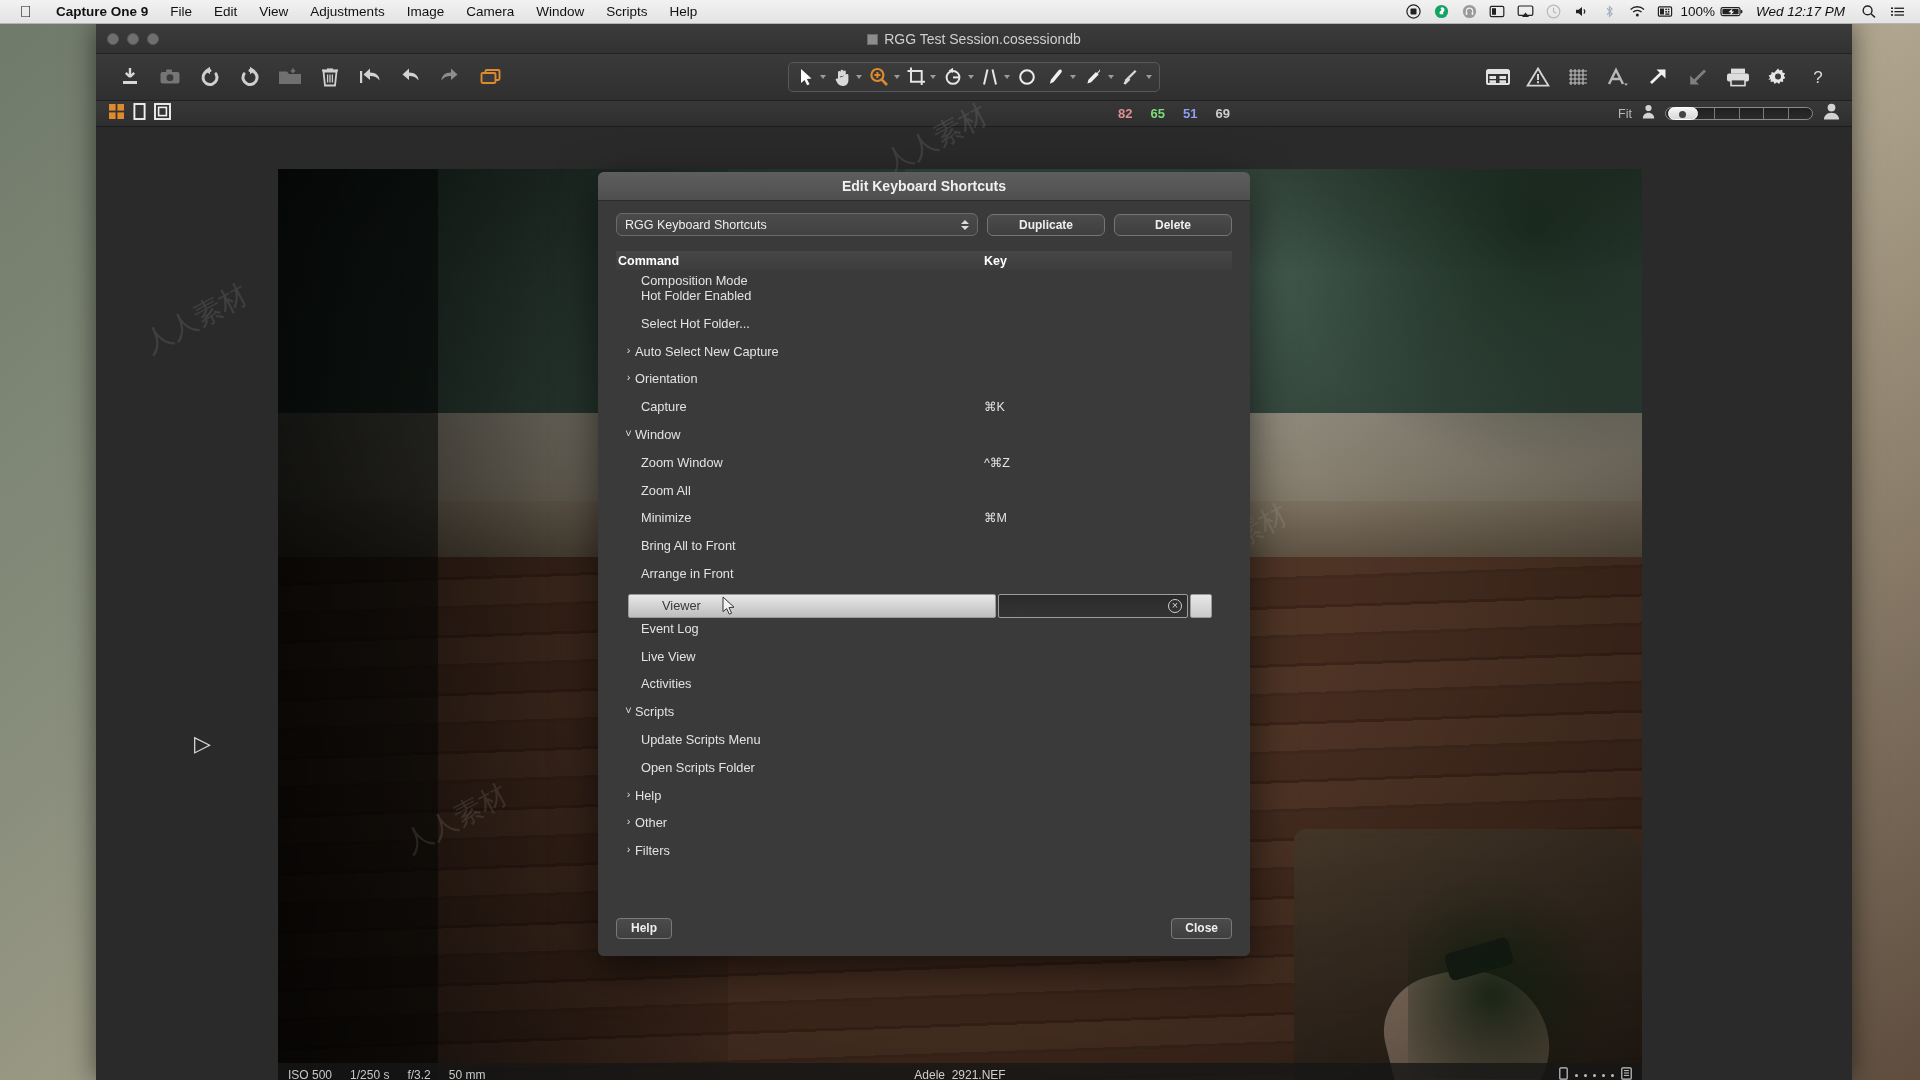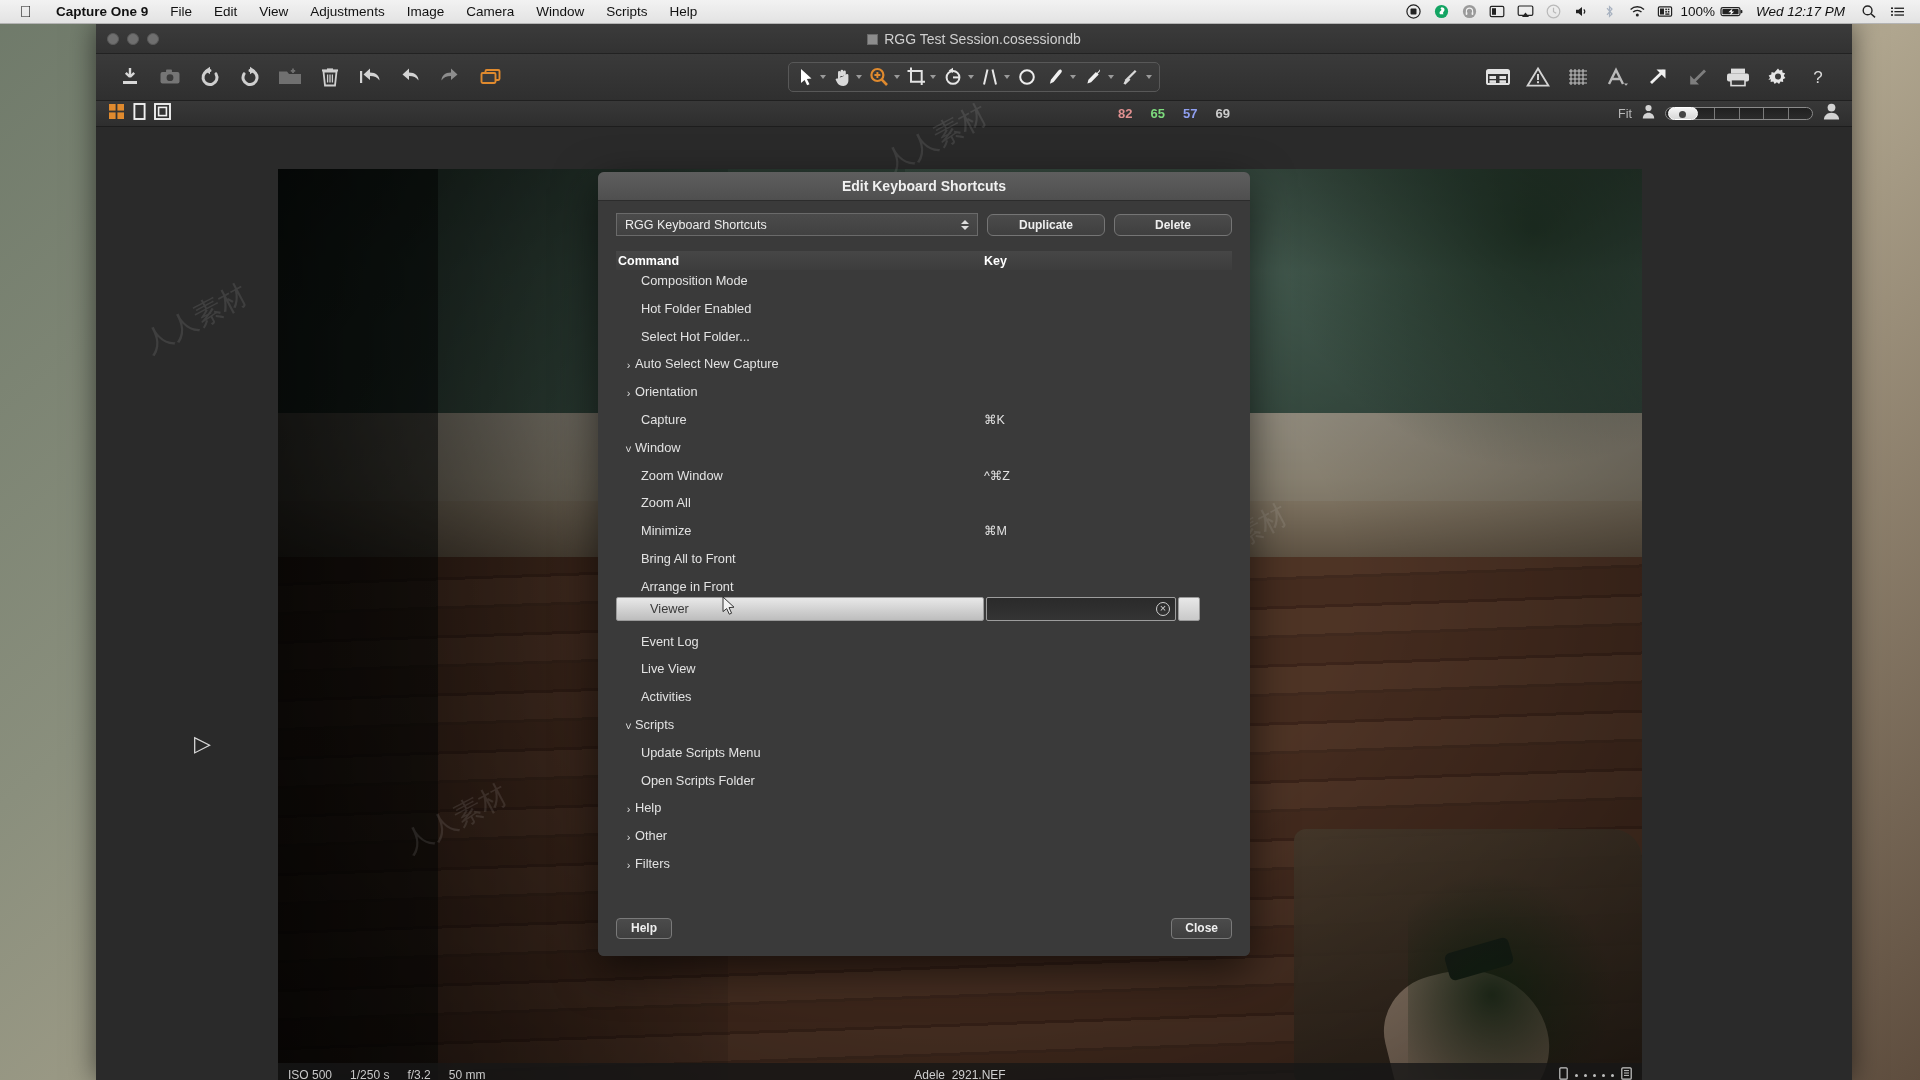--- a/index.html
+++ b/index.html
@@ -183,21 +183,21 @@
   #dlg-title {
     height:29px; background:linear-gradient(180deg,#5e5e5e,#4f4f4f);
     border-bottom:1px solid #2c2c2c;
     display:flex; align-items:center; justify-content:center;
     color:#f0f0f0; font-size:14px; font-weight:bold;
   }
   #dlg-body { flex:1; background:#3a3a3a; padding:12px 18px 0 18px; display:flex; flex-direction:column; }
 
   .row1 { display:flex; align-items:center; gap:9px; }
   .popup {
-    flex:1; height:23px; border-radius:0;
+    flex:1; height:23px; border-radius:6px;
     background:linear-gradient(180deg,#4b4b4b,#414141);
     border:1px solid #6a6a6a;
     display:flex; align-items:center; padding:0 8px;
     color:#ededed; font-size:12.5px; position:relative;
   }
   .popup .chev { position:absolute; right:8px; display:flex; flex-direction:column;
                  align-items:center; gap:2px; }
   .popup .chev i { width:0;height:0;border-left:4px solid transparent;
                    border-right:4px solid transparent; display:block; }
   .popup .chev .up { border-bottom:4px solid #ddd; }
@@ -213,34 +213,34 @@
   .hdrrow {
     margin-top:15px; display:flex; align-items:center;
     background:linear-gradient(180deg,#464646,#3d3d3d);
     height:19px; color:#fff; font-size:12.5px; font-weight:bold;
   }
   .hdrrow .c1 { width:368px; padding-left:2px; }
   .hdrrow .c2 { flex:1; }
 
   #cmdlist { flex:1; overflow:hidden; position:relative; padding-top:2px; }
   .crow {
-    height:27.8px; display:flex; align-items:flex-end;
+    height:27.8px; display:flex; align-items:flex-start;
     color:#e2e2e2; font-size:12.8px; position:relative;
   }
   .crow .disc { width:13px; display:flex; align-items:center; justify-content:center;
                 color:#dcdcdc; font-size:11px; }
   .crow .lbl { white-space:nowrap; }
   .crow.lvl0 { padding-left:6px; }
   .crow.lvl1 { padding-left:12px; }
   .crow .keycol { position:absolute; left:368px; color:#e2e2e2; font-size:12.5px; }
   .crow.clip-top { height:16px; overflow:hidden; align-items:flex-end; }
 
   .crow.selected { padding:0; height:27px; }
   .selrow-inner {
-    width:368px; height:24px; margin-left:0;
+    width:368px; height:24px; margin-left:12px;
     background:linear-gradient(180deg,#e8e8e8,#bdbdbd);
     border:1px solid #9a9a9a; border-radius:2px;
     display:flex; align-items:center; padding-left:33px;
     color:#3a3a3a; font-size:12.8px;
   }
   .editfield {
     width:190px; height:24px; margin-left:2px;
     background:linear-gradient(180deg,#2a2a2a,#343434);
     border:1px solid #9d9d9d; border-radius:2px;
     display:flex; align-items:center; justify-content:flex-end;
@@ -625,21 +625,21 @@
       <div>
         <svg width="17" height="17" viewBox="0 0 17 17">
             <rect x="1" y="1" width="15" height="15" fill="none" stroke="#f0f0f0" stroke-width="1.9"></rect>
             <rect x="4.6" y="4.4" width="7.8" height="8.2" fill="none" stroke="#f0f0f0" stroke-width="1.6"></rect>
           </svg>
       </div>
     </div>
     <div class="readouts">
       <span class="ro-r">82</span>
       <span class="ro-g">65</span>
-      <span class="ro-b">57</span>
+      <span class="ro-b">51</span>
       <span class="ro-k">69</span>
     </div>
     <div class="zoomarea">
       <span class="fitlbl">Fit</span>
       <span>
         <svg width="13" height="15" viewBox="0 0 13 15">
             <circle cx="6.5" cy="4" r="3.1" fill="#d3d3d3"></circle>
             <path d="M.8 14.4c0-3.3 2.5-5.6 5.7-5.6s5.7 2.3 5.7 5.6z" fill="#d3d3d3"></path>
           </svg>
       </span>

